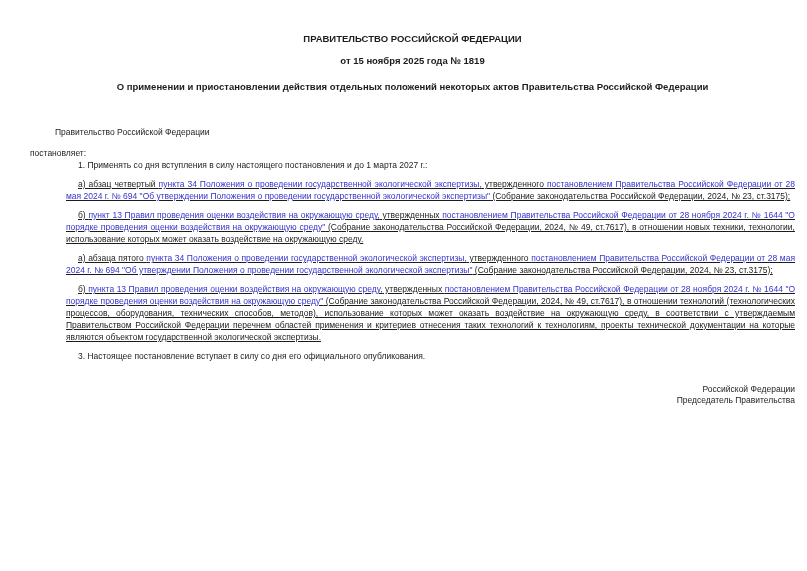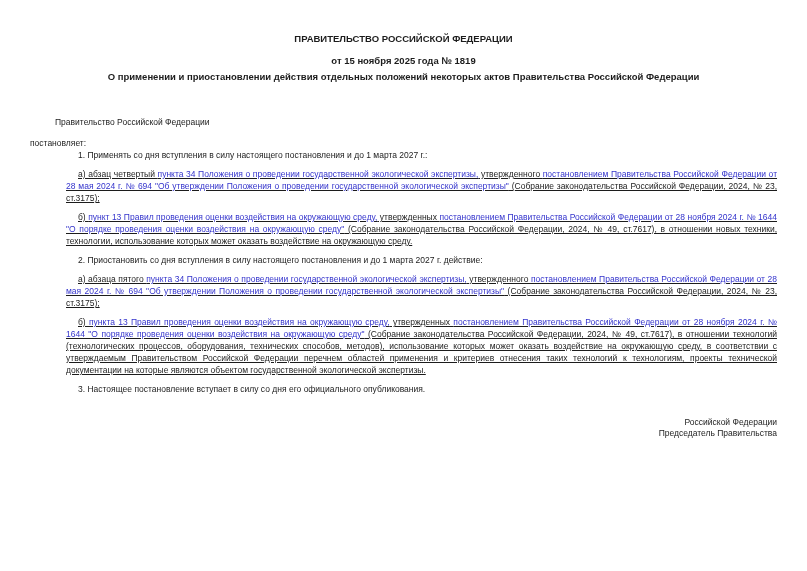--- a/index.html
+++ b/index.html
@@ -3,27 +3,27 @@
 <meta charset="utf-8">
 <style>
   html, body { margin: 0; padding: 0; }
   body {
     width: 807px; height: 571px;
     background: #ffffff;
     font-family: "Liberation Sans", sans-serif;
     color: #1c1c1c;
     overflow: hidden;
   }
-  .doc { padding: 33px 30px 0 30px; }
+  .doc { padding: 33px 12px 0 30px; }
   .center { text-align: center; }
   .bold { font-weight: bold; }
   .hline { font-size: 9.5px; line-height: 11px; }
   .org { margin-bottom: 11px; }
   .doctype { margin-bottom: 11px; }
-  .datenum { margin-bottom: 5px; }
+  .datenum { margin-bottom: 15px; }
   .title { margin-bottom: 0; }
   .para { font-size: 8.5px; line-height: 12px; margin: 0; }
   .intro { text-indent: 25px; margin-top: 34px; margin-bottom: 9px; }
   .clause { text-indent: 12px; margin-left: 36px; }
   .gap { margin-top: 7px; }
   .just { text-align: justify; text-decoration: underline; }
   .link { color: #3333cc; cursor: pointer; text-decoration: none; }
   .signature {
     margin-top: 22px;
     text-align: right;
@@ -43,21 +43,20 @@
   <p class="para intro">Правительство Российской Федерации</p>
 
   <p class="para">постановляет:</p>
 
   <p class="para clause">1. Применять со дня вступления в силу настоящего постановления и до 1 марта 2027 г.:</p>
 
   <p class="para clause just gap"><span>а) абзац четвертый </span><span class="link">пункта 34 Положения о проведении государственной экологической экспертизы,</span><span> утвержденного </span><span class="link">постановлением Правительства Российской Федерации от 28 мая 2024 г. № 694 "Об утверждении Положения о проведении государственной экологической экспертизы"</span><span> (Собрание законодательства Российской Федерации, 2024, № 23, ст.3175);</span></p>
 
   <p class="para clause just gap"><span>б) </span><span class="link">пункт 13 Правил проведения оценки воздействия на окружающую среду,</span><span> утвержденных </span><span class="link">постановлением Правительства Российской Федерации от 28 ноября 2024 г. № 1644 "О порядке проведения оценки воздействия на окружающую среду"</span><span> (Собрание законодательства Российской Федерации, 2024, № 49, ст.7617), в отношении новых техники, технологии, использование которых может оказать воздействие на окружающую среду.</span></p>
 
-  <p class="para clause gap">2. Приостановить со дня вступления в силу настоящего постановления и до 1 марта 2027 г. действие:</p>
 
   <p class="para clause just gap"><span>а) абзаца пятого </span><span class="link">пункта 34 Положения о проведении государственной экологической экспертизы,</span><span> утвержденного </span><span class="link">постановлением Правительства Российской Федерации от 28 мая 2024 г. № 694 "Об утверждении Положения о проведении государственной экологической экспертизы"</span><span> (Собрание законодательства Российской Федерации, 2024, № 23, ст.3175);</span></p>
 
   <p class="para clause just gap"><span>б) </span><span class="link">пункта 13 Правил проведения оценки воздействия на окружающую среду,</span><span> утвержденных </span><span class="link">постановлением Правительства Российской Федерации от 28 ноября 2024 г. № 1644 "О порядке проведения оценки воздействия на окружающую среду"</span><span> (Собрание законодательства Российской Федерации, 2024, № 49, ст.7617), в отношении технологий (технологических процессов, оборудования, технических способов, методов), использование которых может оказать воздействие на окружающую среду, в соответствии с утверждаемым Правительством Российской Федерации перечнем областей применения и критериев отнесения таких технологий к технологиям, проекты технической документации на которые являются объектом государственной экологической экспертизы.</span></p>
 
   <p class="para clause gap">3. Настоящее постановление вступает в силу со дня его официального опубликования.</p>
 
   <div class="signature">
     <div>Российской Федерации</div>
     <div>Председатель Правительства</div>

